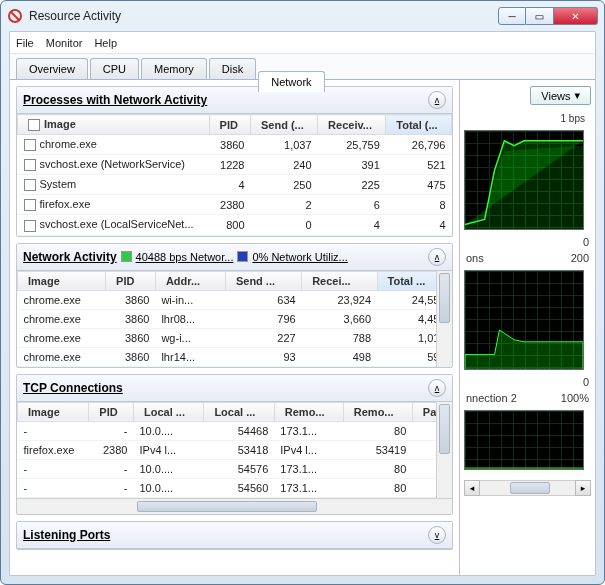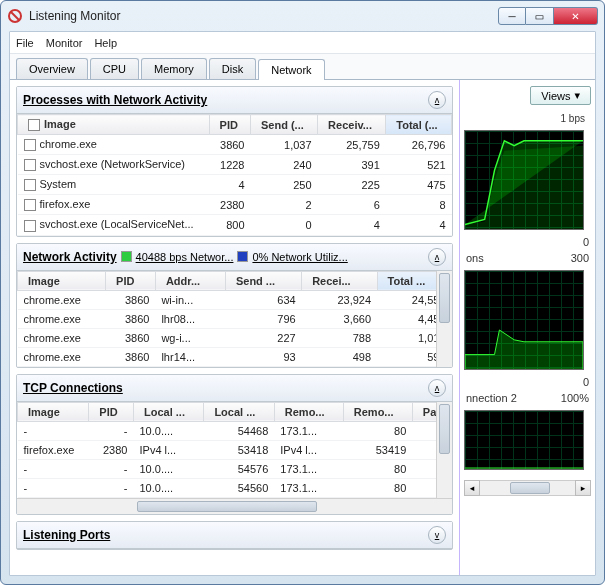--- a/index.html
+++ b/index.html
@@ -14,21 +14,21 @@
 .winbtn.min { border-radius: 3px 0 0 3px; }
 .winbtn.max { border-left: none; }
 .winbtn.close { background: linear-gradient(#e78,#c23); color: #fff; border-radius: 0 3px 3px 0; border-left: none; width: 44px; }
 
 .content { flex: 1; margin: 0 8px 8px 8px; background: #fff; border: 1px solid #b8c8d8; border-radius: 1px; display: flex; flex-direction: column; overflow: hidden; }
 .menubar { height: 22px; display: flex; align-items: center; padding: 0 6px; gap: 12px; border-bottom: 1px solid #e0e6ec; }
 .menubar span { color: #222; }
 
 .tabrow { display: flex; padding: 4px 6px 0 6px; border-bottom: 1px solid #a8b8c8; background: #f8fafc; }
 .tab { padding: 4px 12px; border: 1px solid #a8b8c8; border-bottom: none; background: linear-gradient(#f4f6f8,#e4e8ec); margin-right: 2px; border-radius: 3px 3px 0 0; cursor: pointer; }
-.tab.active { background: #fff; position: relative; top: 1px; }
+.tab.active { background: #fff; position: relative; top: 13px; }
 
 .body { flex: 1; display: flex; overflow: hidden; }
 .left { flex: 1; padding: 6px; overflow-y: auto; display: flex; flex-direction: column; gap: 6px; }
 .right { width: 136px; padding: 6px 4px; border-left: 1px solid #c4b5fd; display: flex; flex-direction: column; gap: 4px; overflow: hidden; }
 
 .panel { border: 1px solid #c0c8d0; border-radius: 2px; }
 .panel-hdr { background: linear-gradient(#f8faff,#e6ecf4); padding: 4px 6px; display: flex; align-items: center; border-bottom: 1px solid #c0c8d0; text-decoration: underline; }
 .panel-hdr b { font-size: 12px; }
 .panel-hdr .spacer { flex: 1; }
 .legend-sq { width: 11px; height: 11px; margin: 0 4px; border: 1px solid #999; }
@@ -62,21 +62,21 @@
 <body>
 
 <div class="window">
   <div class="titlebar">
     <span class="icon">
       <svg width="16" height="16">
           <circle cx="8" cy="8" r="6" fill="none" stroke="#c33" stroke-width="2"></circle>
           <line x1="4" y1="4" x2="12" y2="12" stroke="#c33" stroke-width="2"></line>
         </svg>
     </span>
-    <span class="title">Listening Monitor</span>
+    <span class="title">Resource Activity</span>
     <div class="winbtns">
       <div class="winbtn min">─</div>
       <div class="winbtn max">▭</div>
       <div class="winbtn close">✕</div>
     </div>
   </div>
 
   <div class="content">
     <div class="menubar">
       <span>File</span>
@@ -303,21 +303,21 @@
               <path d="M0,95 L20,90 L30,40 L40,10 L50,15 L60,10 L120,10" stroke="#3f3" stroke-width="1.5" fill="rgba(0,255,0,0.2)"></path>
               <path d="M0,95 L20,92 L30,50 L40,20 L120,15 L120,100 L0,100 Z" fill="rgba(0,255,0,0.15)"></path>
             </svg>
         </div>
         <div class="axis-row">
             <span></span>
             <span>0</span>
           </div>
         <div class="axis-row">
             <span>ons</span>
-            <span>300</span>
+            <span>200</span>
           </div>
         <div class="chart">
           <div class="grid"></div>
           <svg viewBox="0 0 120 100" preserveAspectRatio="none">
               <path d="M0,85 L30,85 L35,60 L50,70 L60,72 L120,72 L120,100 L0,100 Z" fill="rgba(0,255,0,0.25)" stroke="#3f3" stroke-width="1"></path>
             </svg>
         </div>
         <div class="axis-row">
             <span></span>
             <span>0</span>

